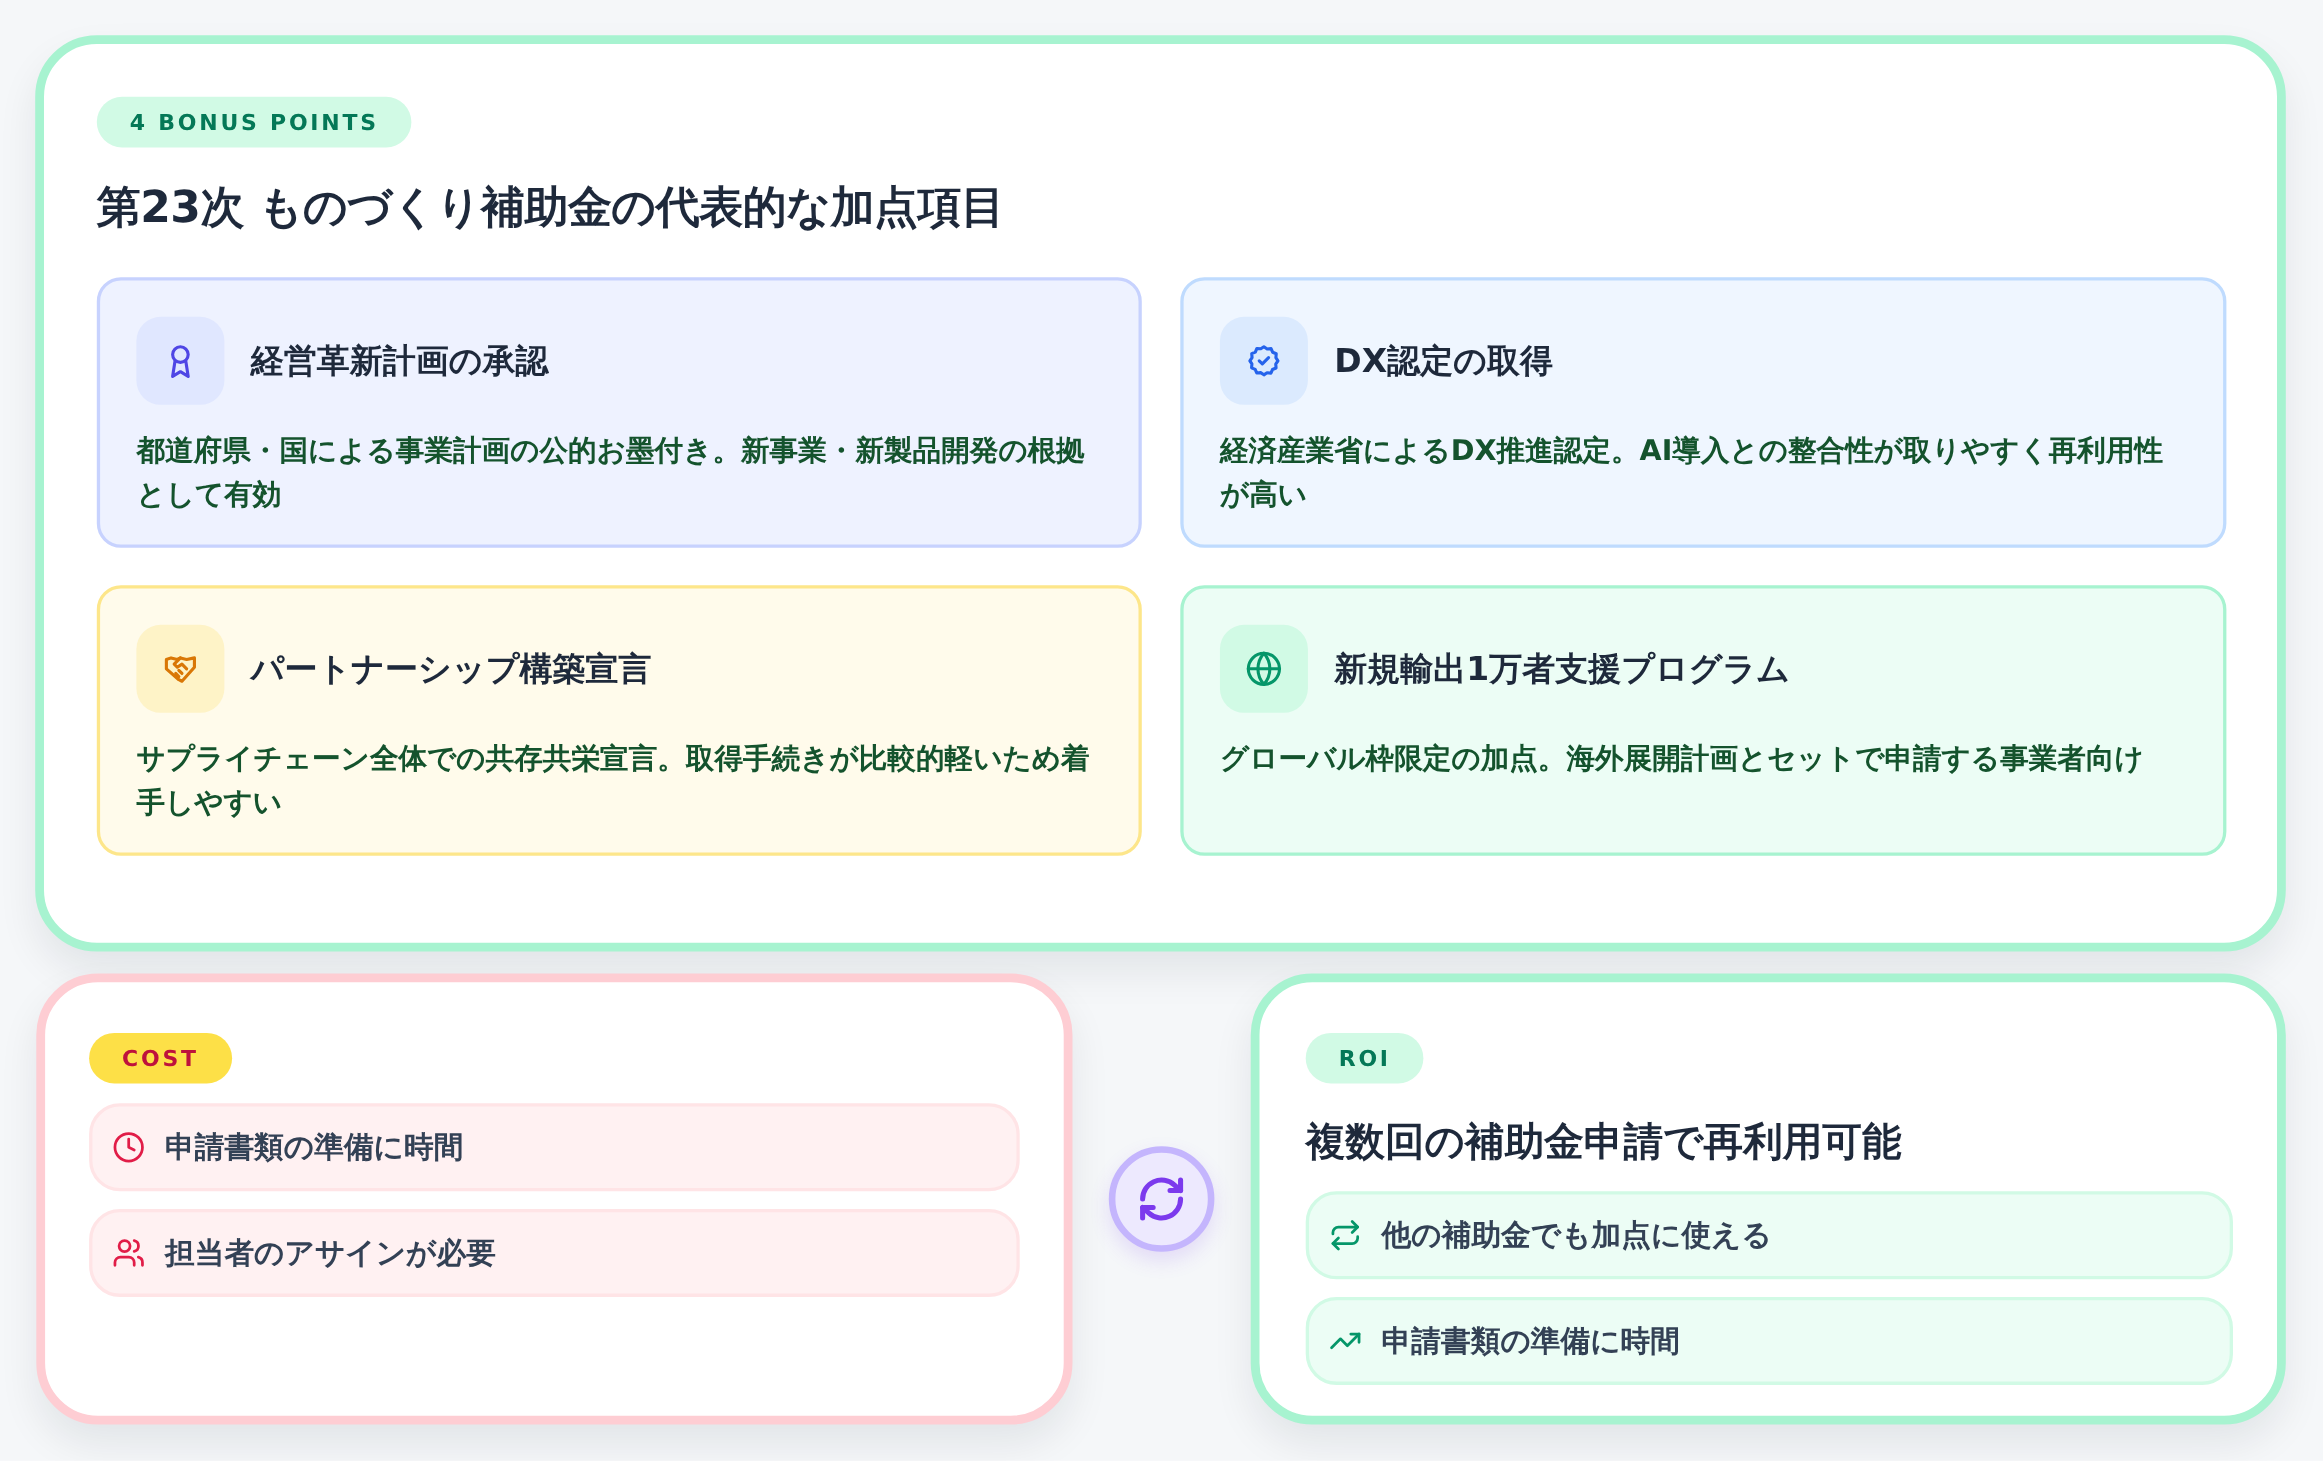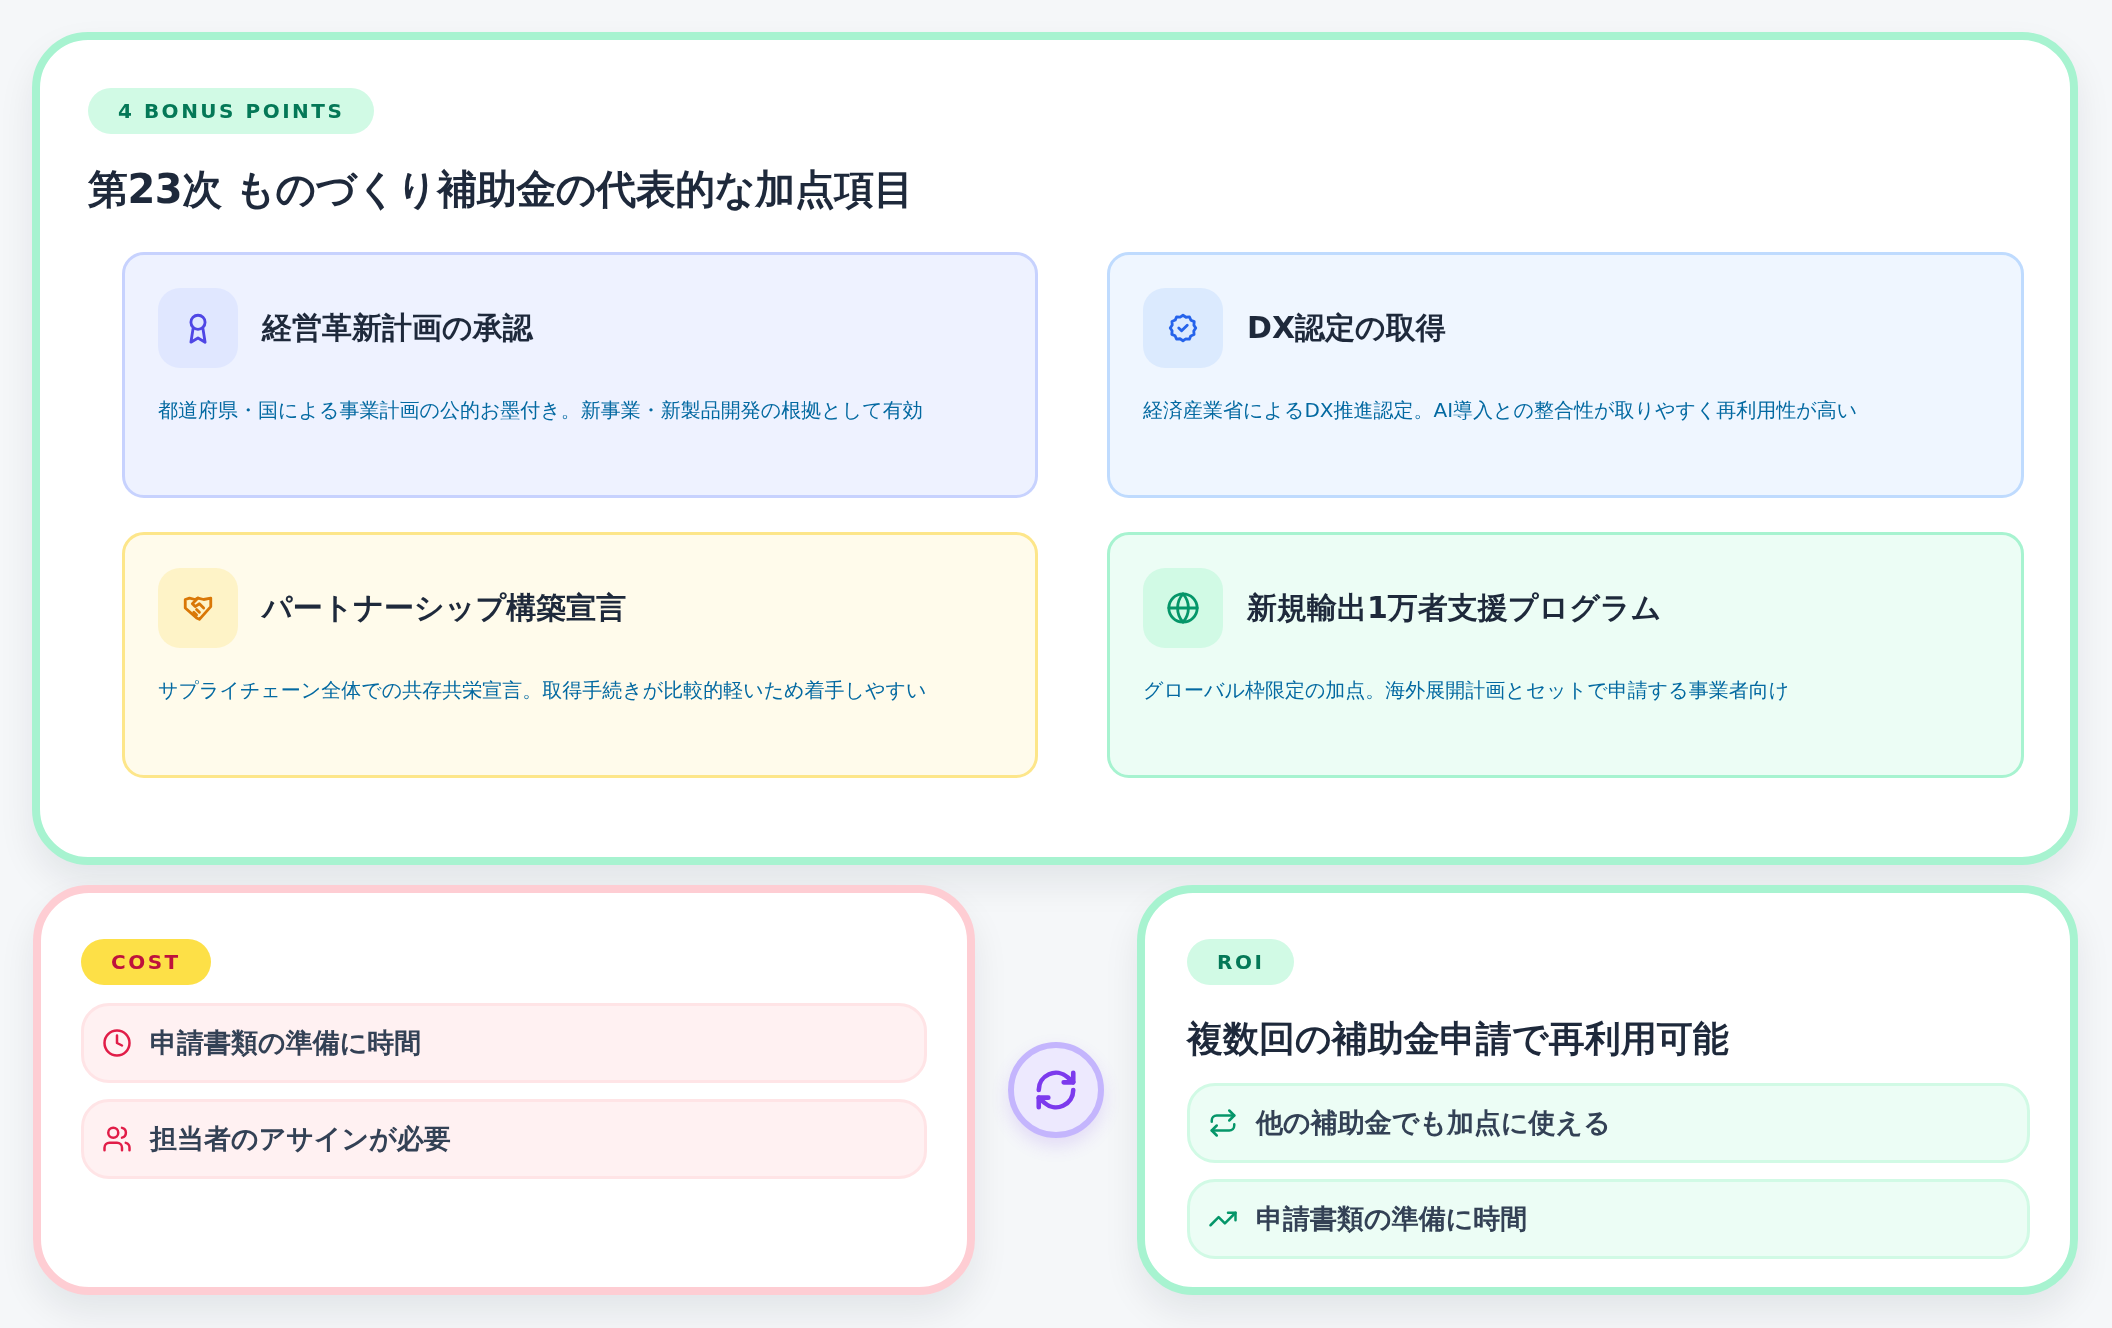--- a/index.html
+++ b/index.html
@@ -49,21 +49,20 @@
     display: grid;
     grid-template-columns: 950px 951px;
     column-gap: 35px;
     row-gap: 34px;
   }
   .feature {
     height: 246px;
     border-radius: 22px;
     border: 3px solid;
     padding: 33px 33px 4px 33px;
-    margin-left: 34px;
   }
   .feature.indigo { background: #eef2ff; border-color: #c7d2fe; }
   .feature.blue { background: #eff6ff; border-color: #bfdbfe; }
   .feature.amber { background: #fffbeb; border-color: #fde68a; }
   .feature.emerald { background: #ecfdf5; border-color: #a7f3d0; }
   .feature-head { display: flex; align-items: center; height: 80px; }
   .icon-box {
     width: 80px; height: 80px;
     border-radius: 22px;
     display: flex; align-items: center; justify-content: center;
@@ -75,24 +74,24 @@
   .emerald .icon-box { background: #d1fae5; color: #059669; }
   .icon-box svg { width: 34px; height: 34px; }
   .feature-title {
     margin-left: 24px;
     font-size: 30px;
     font-weight: bold;
     color: #1e293b;
   }
   .feature-desc {
     margin-top: 22px;
-    font-size: 20px;
-    font-weight: normal;
+    font-size: 26px;
+    font-weight: bold;
     line-height: 40px;
-    color: #0369a1;
+    color: #14532d;
   }
   .side-card {
     position: absolute;
     top: 885px;
     height: 410px;
     background: #ffffff;
     border: 8px solid;
     border-radius: 56px;
     box-shadow: 0 18px 36px rgba(15, 23, 42, 0.08);
     padding: 46px 40px 0 40px;

